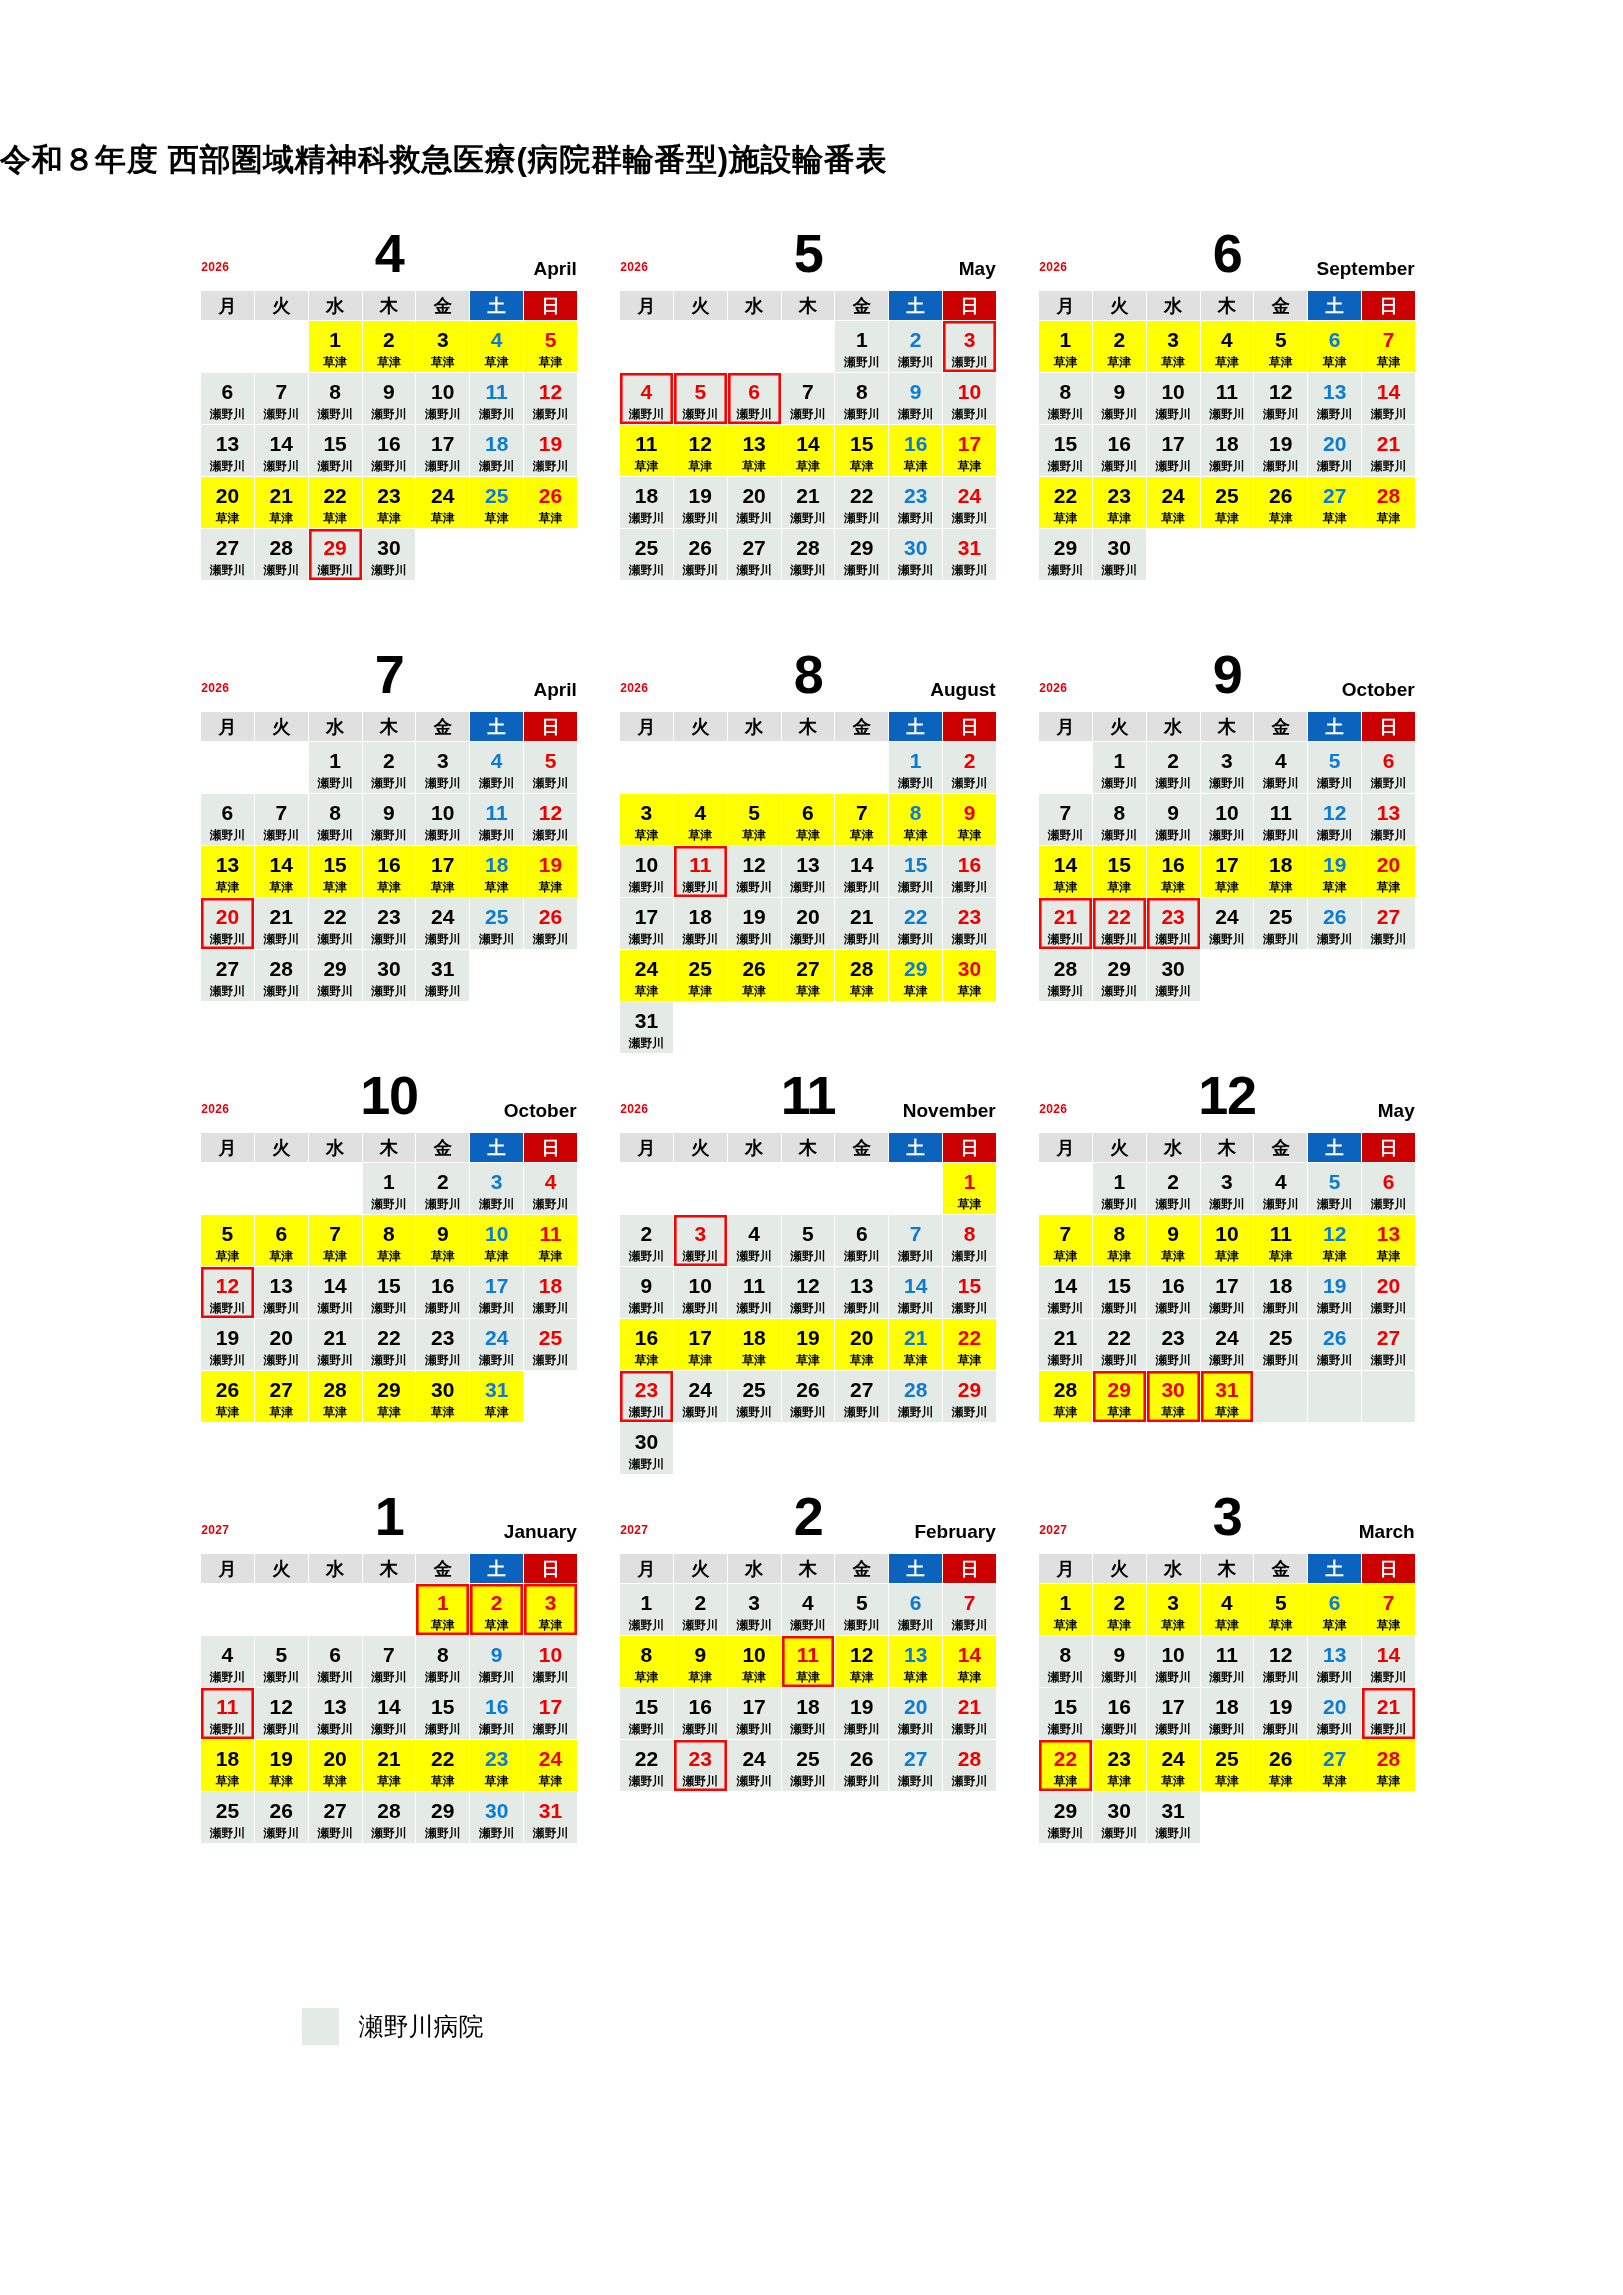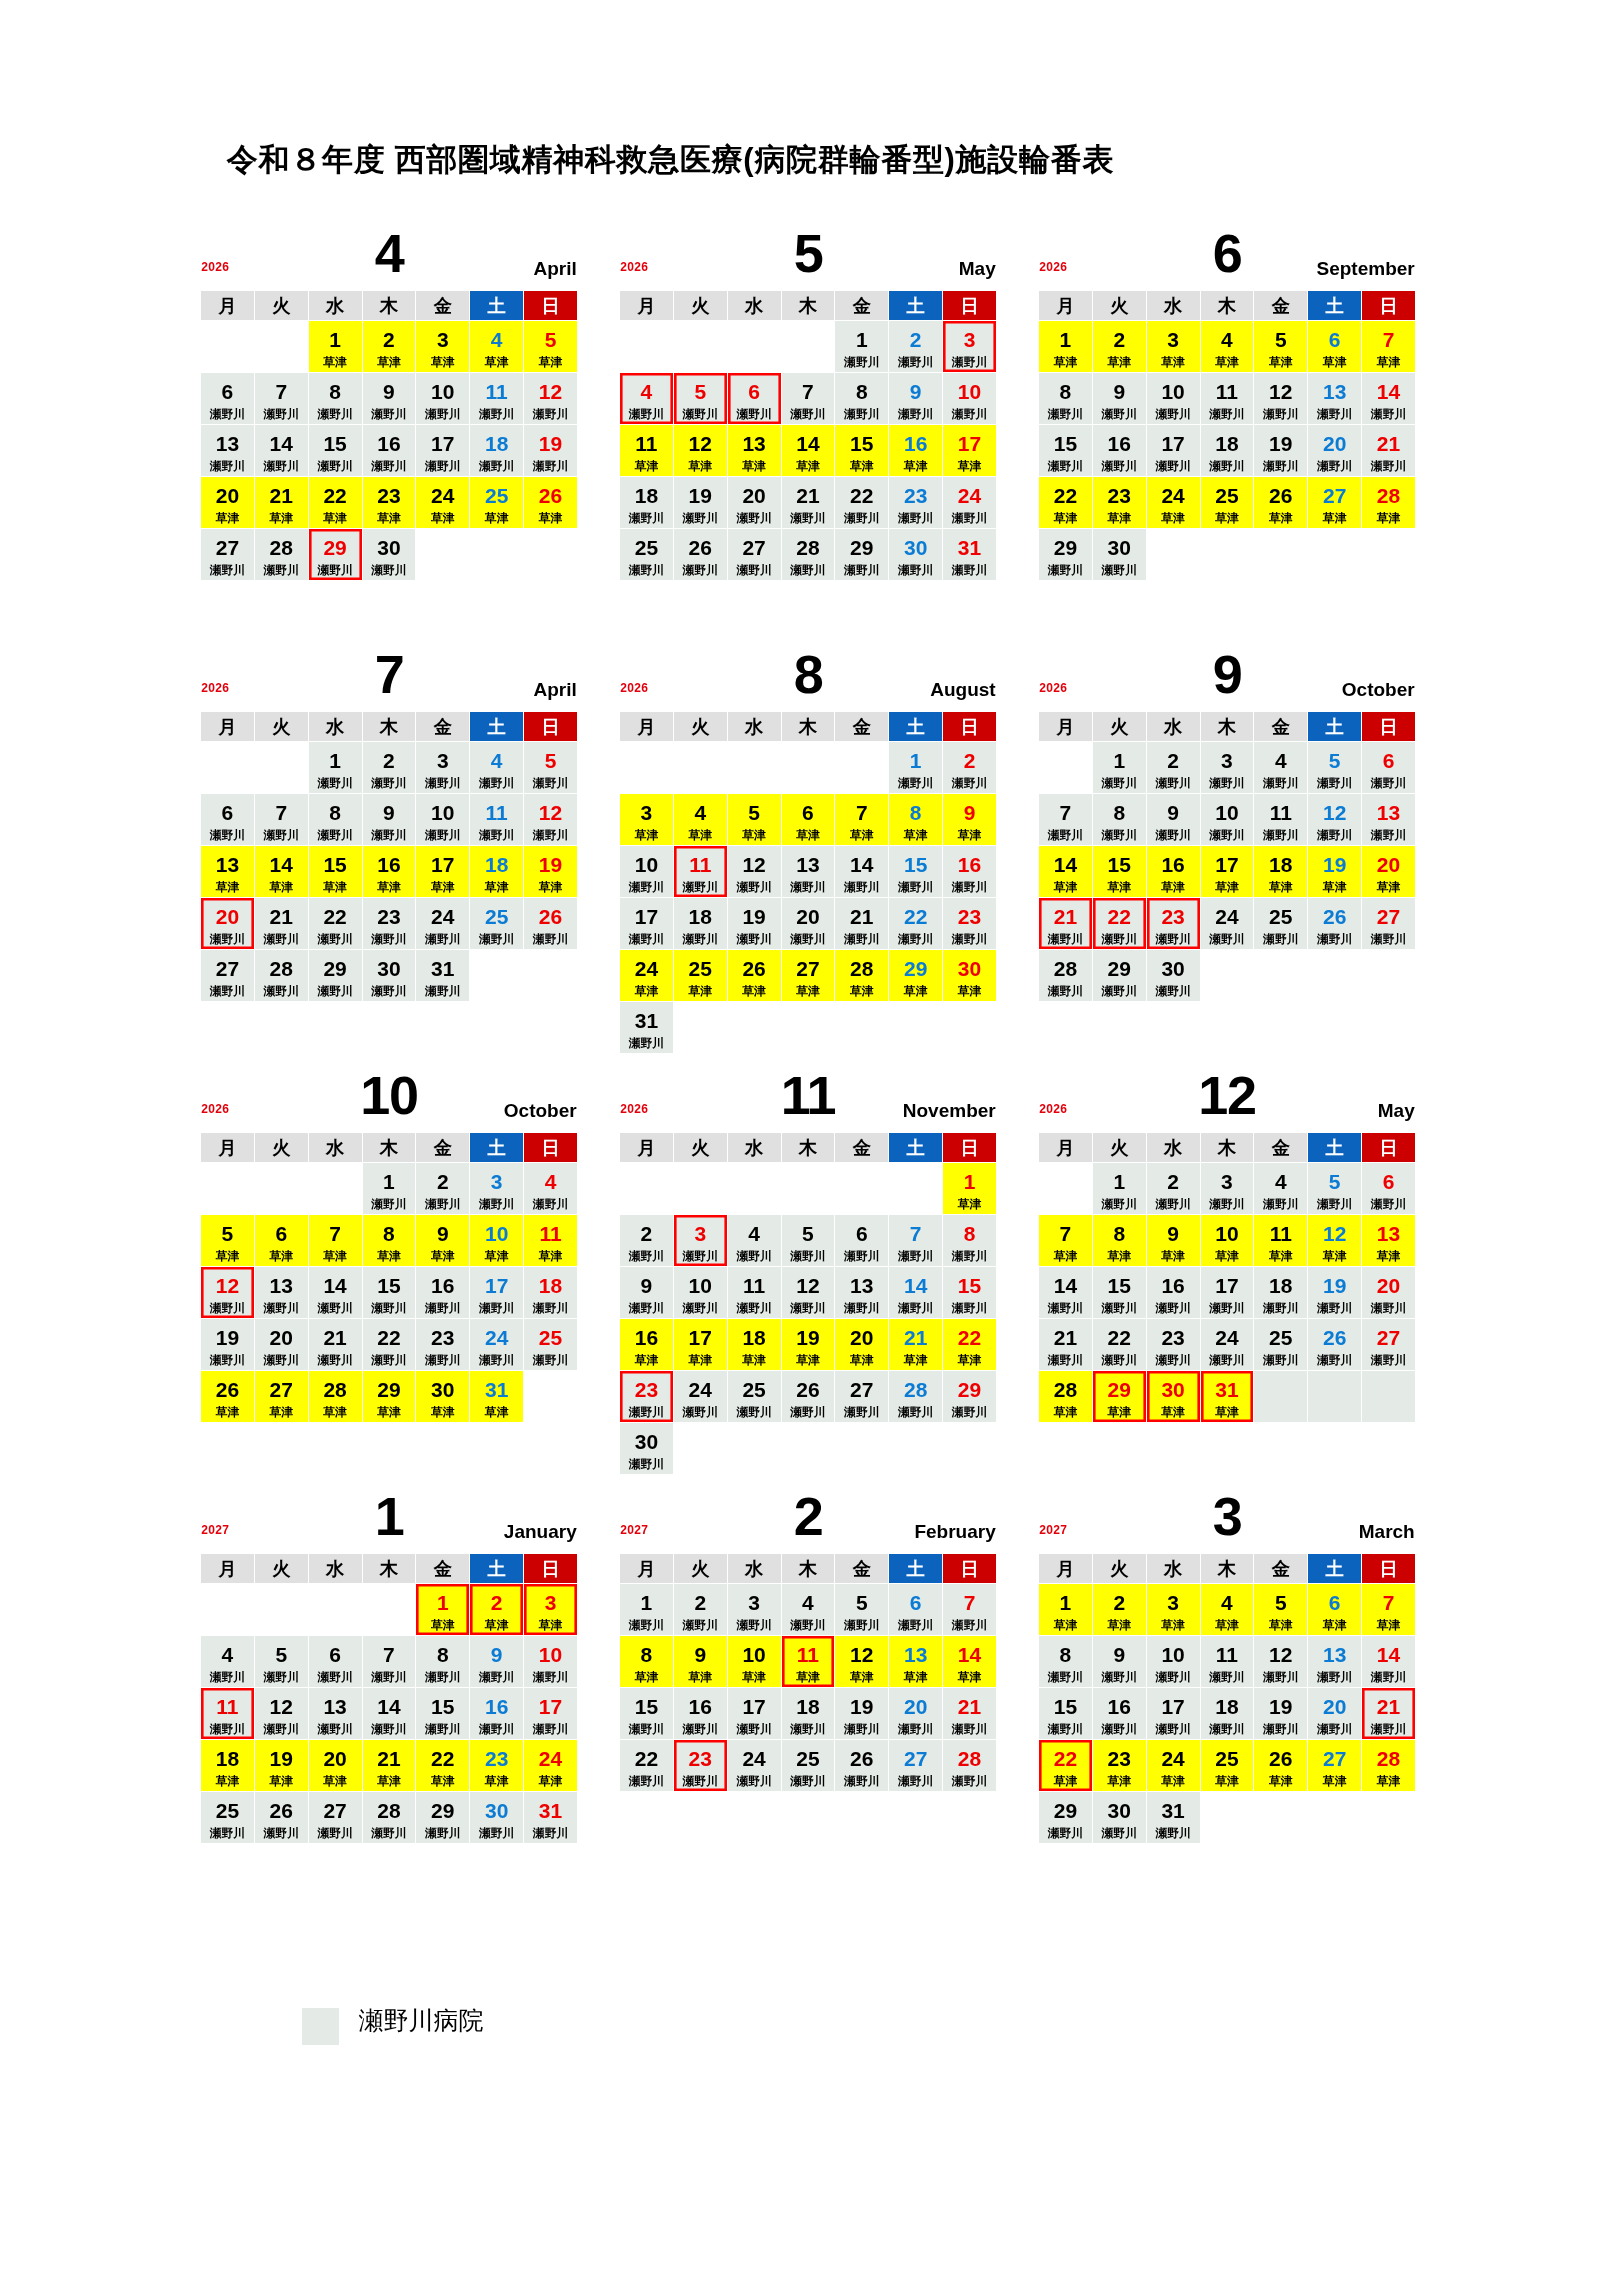--- a/index.html
+++ b/index.html
@@ -9,21 +9,20 @@
     font-family:"Liberation Sans","DejaVu Sans",sans-serif;
     color:#000;
     -webkit-font-smoothing:antialiased;
   }
   .page{position:relative;width:1623px;height:2295px;overflow:hidden;}
 
   
   .doc-title{
     position:absolute;
     top:139px; left:0; width:1341px;
-    text-align:center;
     font-size:31px;
     font-weight:bold;
     letter-spacing:0.7px;
     white-space:nowrap;
   }
 
   
   .months{
     position:absolute;
     top:232px; left:200px;
@@ -95,21 +94,21 @@
     padding-top:7.2px;
     color:#000;
   }
 
   
   .legend{
     position:absolute;
     left:302px; top:2008px;
     width:589px;
   }
-  .legend-row{display:flex;align-items:flex-start;height:37px;}
+  .legend-row{display:flex;align-items:center;height:37px;}
   .legend-swatch{
     width:37px;height:37px;flex:0 0 37px;
   }
   .legend-swatch.seno{background:#e4eae5;}
   .legend-swatch.kusa{background:#ffff00;}
   .legend-label{
     margin-left:19.6px;
     font-size:25px;
     line-height:1;
     color:#000;

